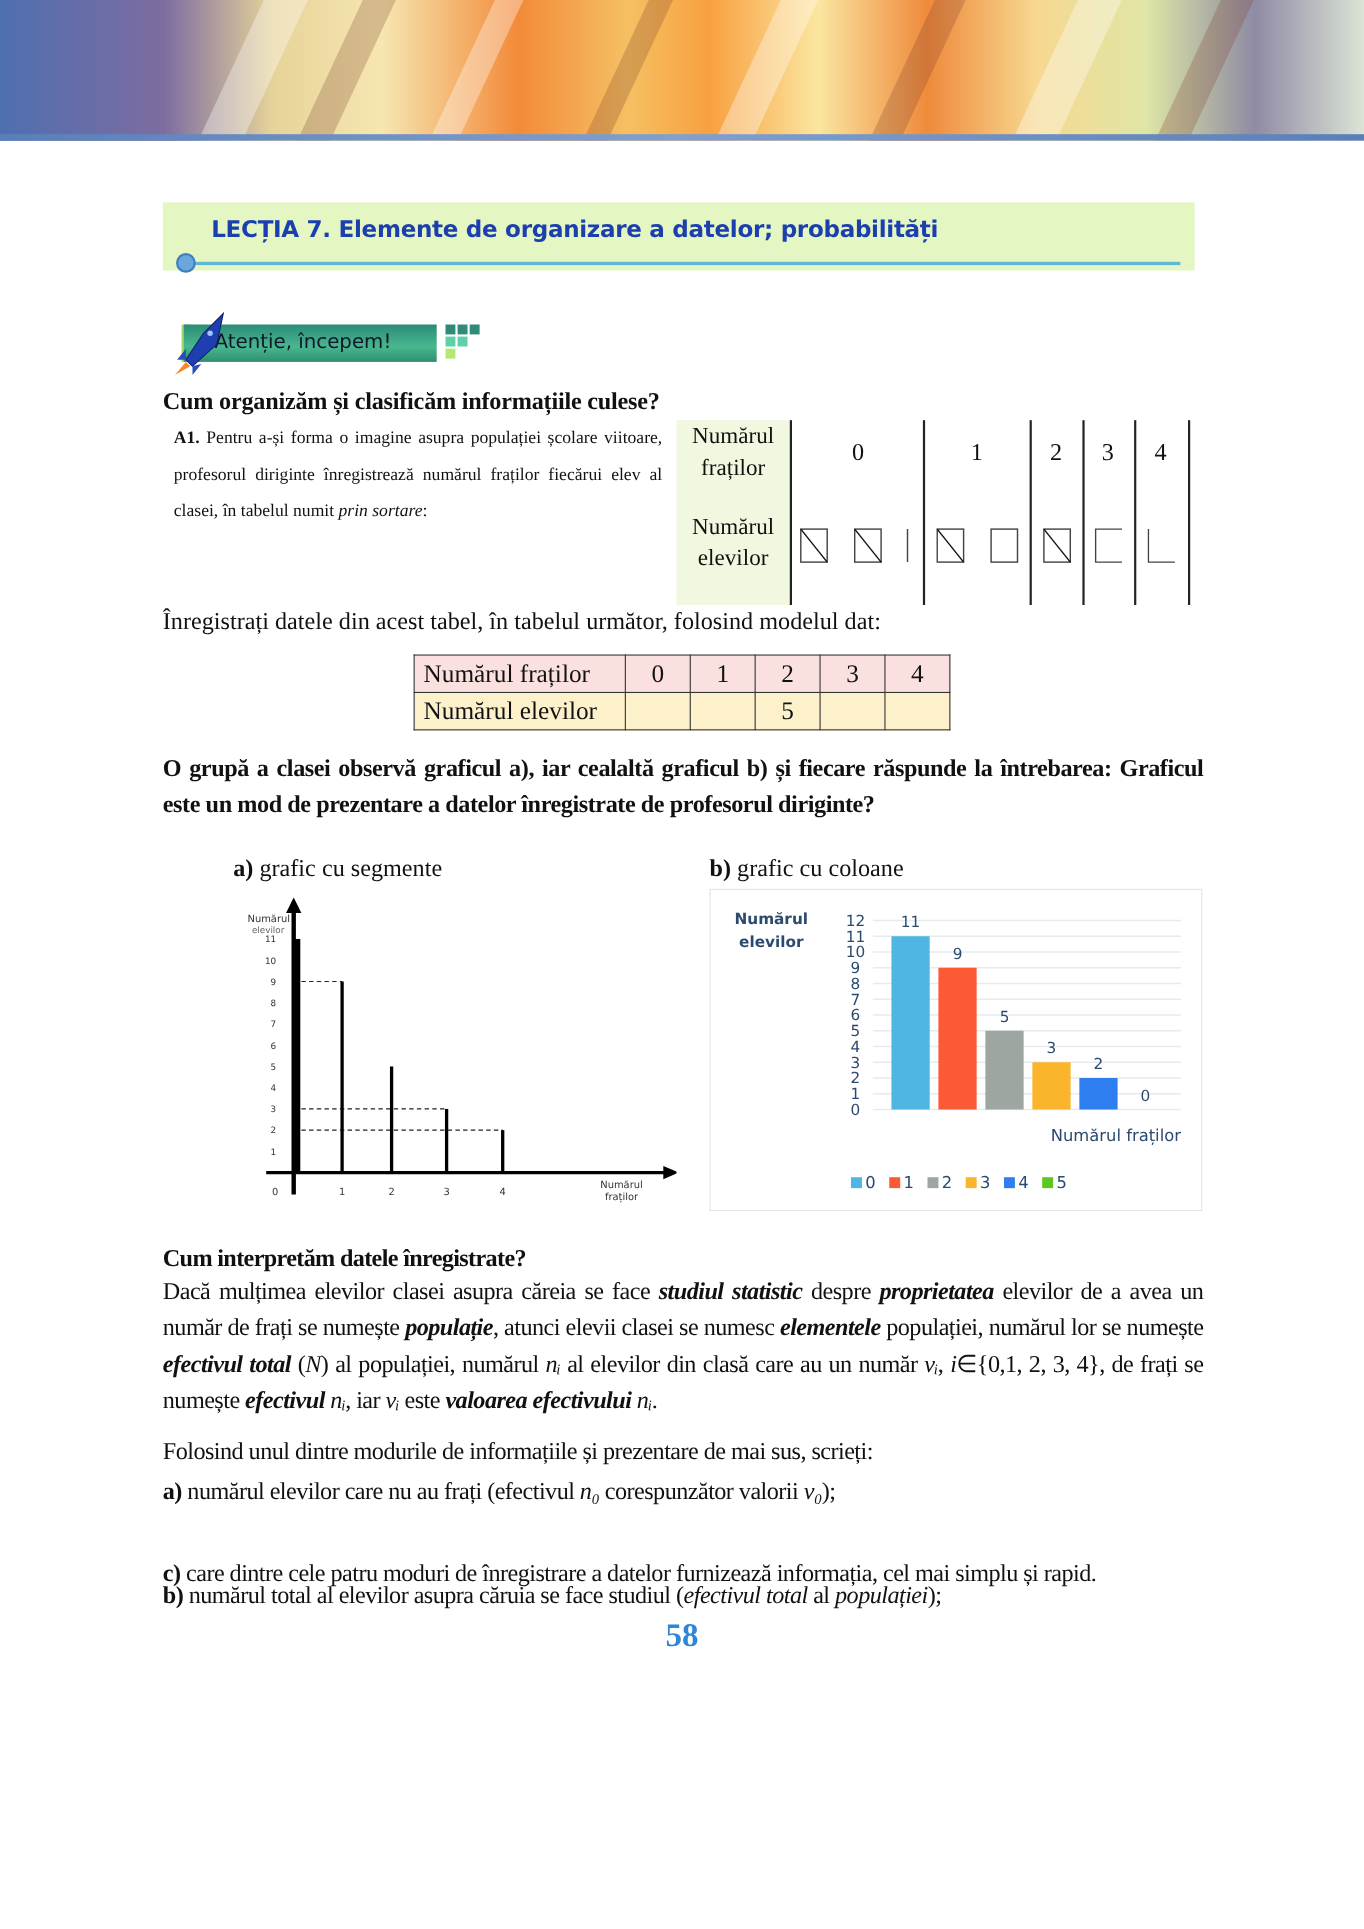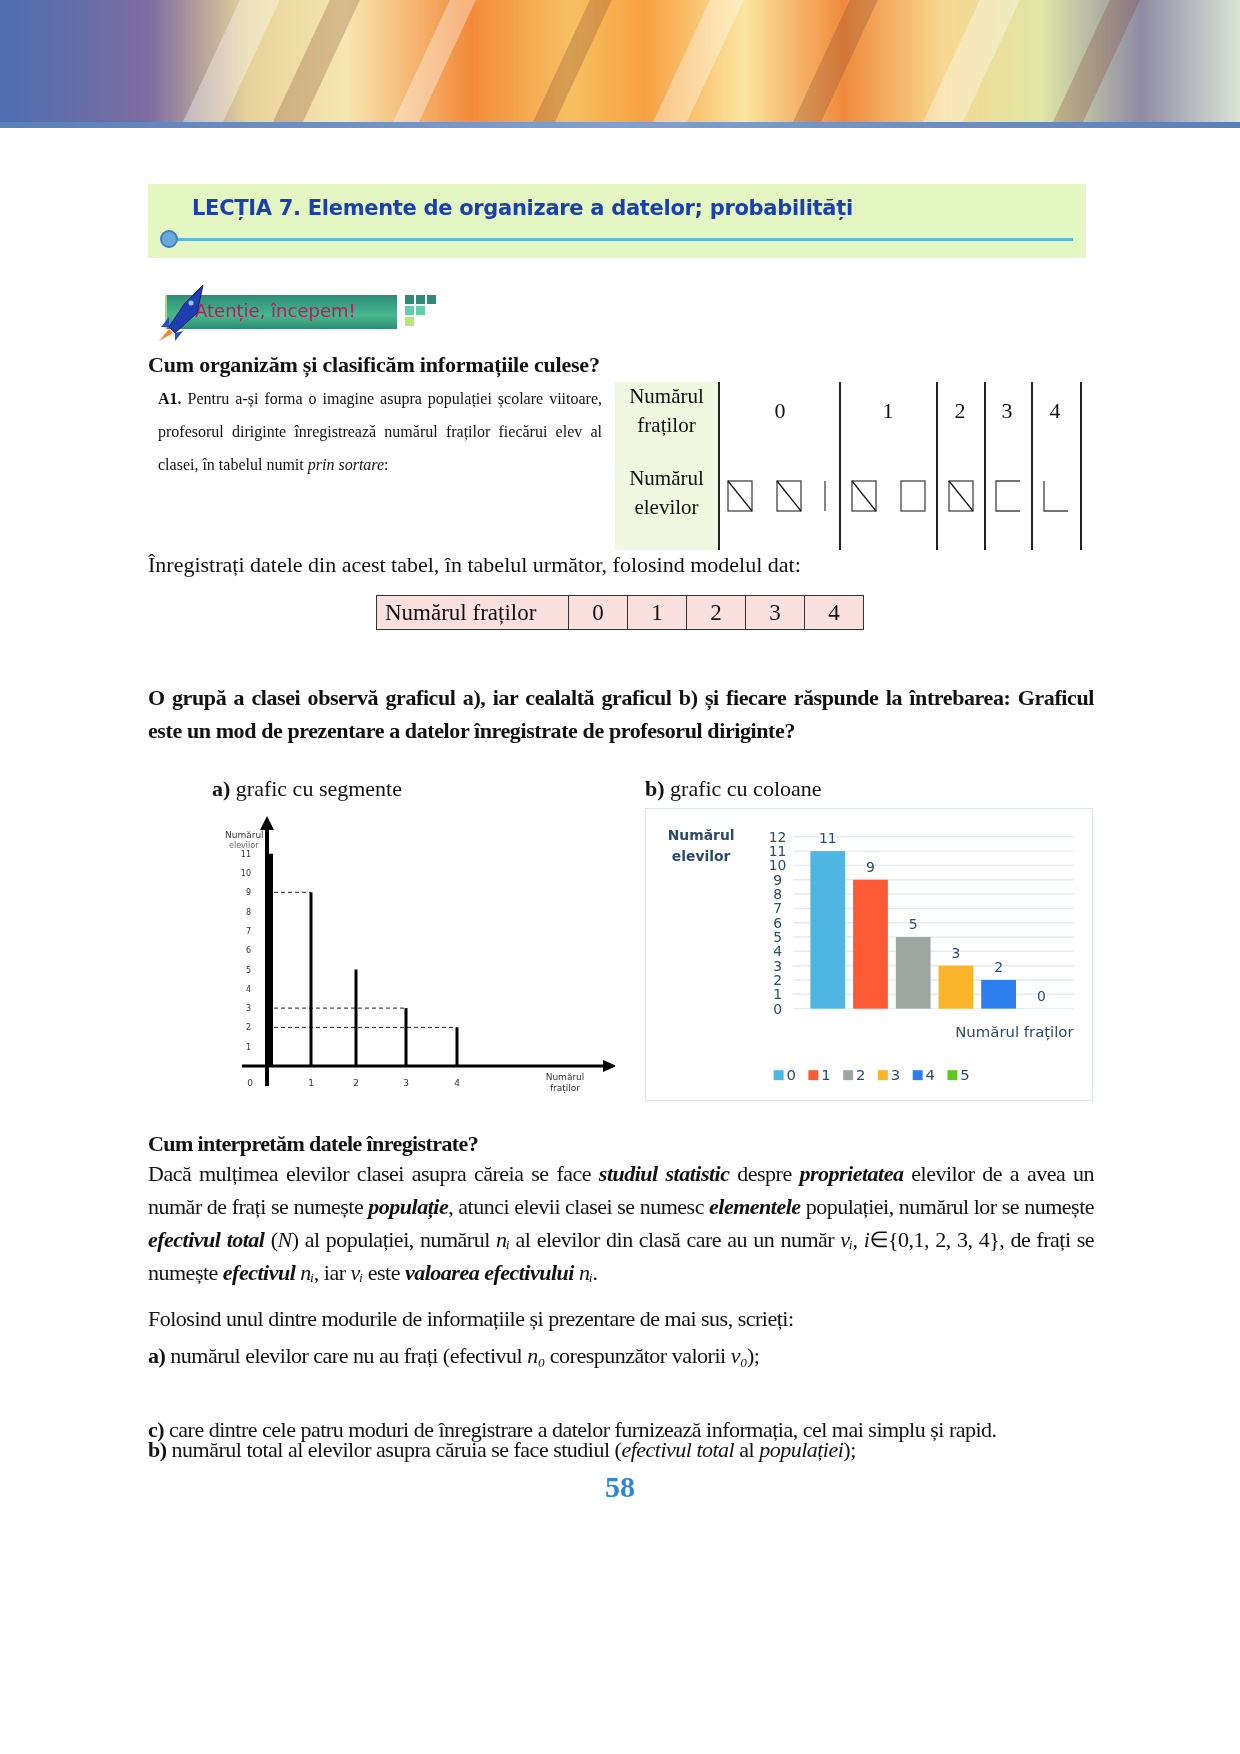--- a/index.html
+++ b/index.html
@@ -7,30 +7,30 @@
   body { position: relative; font-family: "Liberation Serif", serif; color: #111; }
 
   
   .banner { position: absolute; left: 0; top: 0; width: 1240px; height: 128px; overflow: hidden;
     background: linear-gradient(90deg, #4f6fb0 0%, #7d6ca0 12%, #e6d39a 20%, #f6e6b0 28%, #f38a3a 38%, #f5c062 46%, #f8a040 52%, #fbe6a0 60%, #ef8a3c 68%, #f7d890 76%, #dfe6a6 84%, #8f8ba4 92%, #dbe4d6 100%); }
   .banner .stripe { position: absolute; top: 0; height: 128px; background: rgba(255,255,255,0.35); transform: skewX(-25deg); }
   .banner .stripe.dark { background: rgba(120,60,40,0.25); }
   .banner .base { position: absolute; left: 0; bottom: 0; width: 100%; height: 6px; background: linear-gradient(90deg, #5a7fb8, #7fa0d0 50%, #5a7fb8); }
 
   
-  .lesson-box { position: absolute; left: 148px; top: 184px; width: 938px; height: 74px; background: #e4f7c2; }
+  .lesson-box { position: absolute; left: 148px; top: 184px; width: 938px; height: 62px; background: #e4f7c2; }
   .lesson-title { position: absolute; left: 44px; top: 12px; font-family: "DejaVu Sans", sans-serif; font-weight: bold; font-size: 21px; color: #1c3fb0; letter-spacing: -0.3px; }
   .lesson-line { position: absolute; left: 20px; top: 54px; width: 905px; height: 3px; background: #5fb8d4; }
   .lesson-dot { position: absolute; left: 12px; top: 46px; width: 18px; height: 18px; border-radius: 50%; background: #6aa8dc; border: 2px solid #3f7fbf; }
 
   
   .badge { position: absolute; left: 155px; top: 283px; width: 280px; height: 60px; }
   .badge .bar { position: absolute; left: 12px; top: 12px; width: 230px; height: 34px; background: linear-gradient(180deg, #2c8c77 0%, #49b78e 60%, #2e8f70 100%); }
   .badge .bar-left { position: absolute; left: 10px; top: 12px; width: 8px; height: 34px; background: #9fdc6a; }
-  .badge .label { position: absolute; left: 40px; top: 17px; font-family: "DejaVu Sans", sans-serif; font-size: 18px; color: #be185d; white-space: nowrap; }
+  .badge .label { position: absolute; left: 40px; top: 17px; font-family: "DejaVu Sans", sans-serif; font-size: 18px; color: #0f172a; white-space: nowrap; }
   .badge .sq { position: absolute; width: 9px; height: 9px; }
   .rocket { position: absolute; left: 0; top: 0; }
 
   
   .h-section { position: absolute; font-weight: bold; font-size: 22px; letter-spacing: -0.2px; }
   .para { position: absolute; font-size: 22px; line-height: 33px; }
 
   
   .a1 { position: absolute; left: 158px; top: 382px; width: 444px; font-size: 16px; line-height: 33px; text-align: justify; }
 
@@ -153,20 +153,28 @@
 
 <table class="rec">
   <tbody>
       <tr class="r1">
     <td class="lab">Numărul fraților</td>
     <td class="v">0</td>
     <td class="v">1</td>
     <td class="v">2</td>
     <td class="v">3</td>
     <td class="v">4</td>
+  </tr>
+  <tr class="r2">
+    <td class="lab">Numărul elevilor</td>
+    <td class="v"></td>
+    <td class="v"></td>
+    <td class="v">5</td>
+    <td class="v"></td>
+    <td class="v"></td>
   </tr>
 </tbody>
   </table>
 
 <div class="para" id="sec2" style="left:148px;top:681px;width:946px;text-align:justify;letter-spacing:-0.4px;font-weight:bold;"><span>O grupă a clasei observă graficul </span><b>a)</b><span>, iar cealaltă graficul </span><b>b)</b><span> și fiecare răspunde la întrebarea: Graficul este un mod de prezentare a datelor înregistrate de profesorul diriginte?</span></div>
 
 <div class="chart-title" style="left:212px;top:776px;">
   <b>a)</b><span> grafic cu segmente</span>
 </div>
 <div class="chart-title" style="left:645px;top:776px;">

